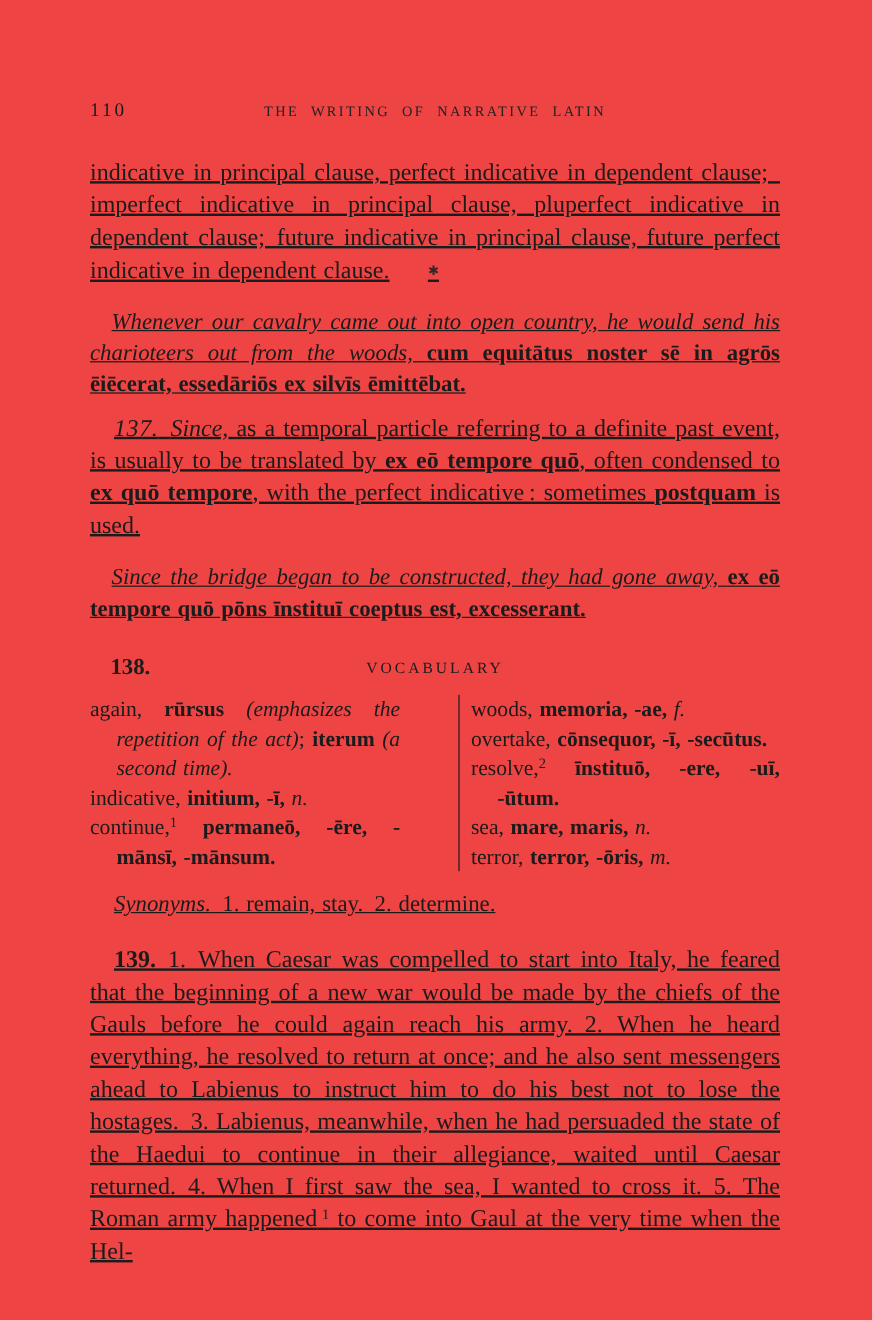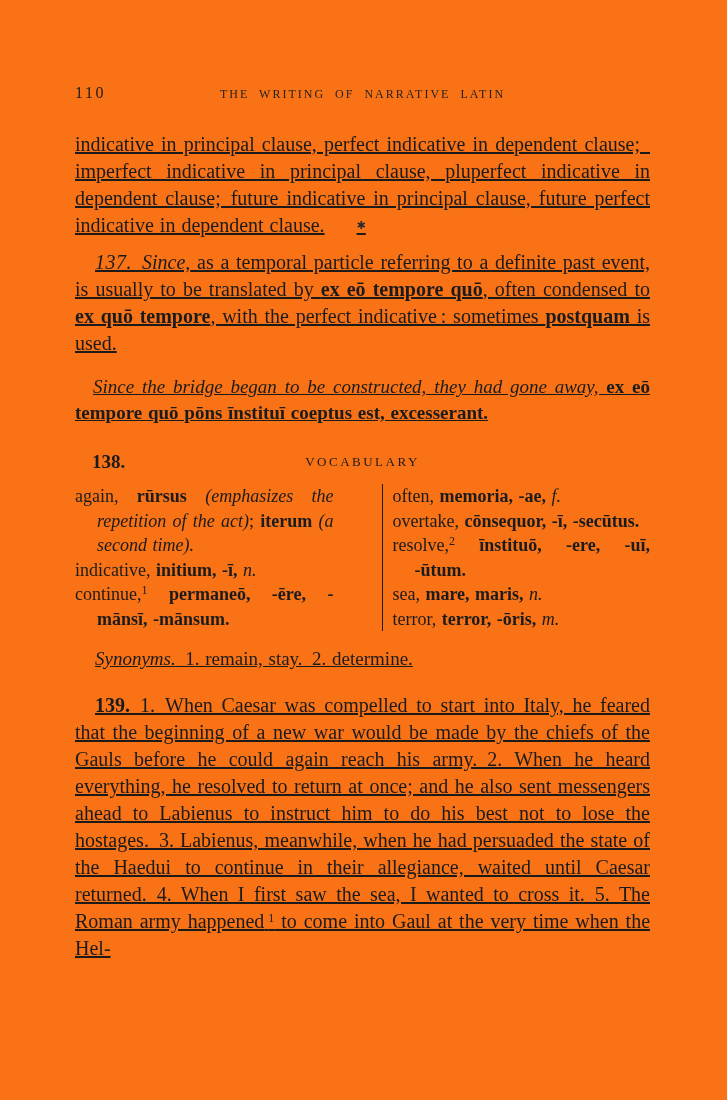--- a/index.html
+++ b/index.html
@@ -1,20 +1,20 @@
 <!DOCTYPE html>
 <html><head>
 <meta charset="utf-8">
 <style>
   html,body{margin:0;padding:0;background:#e8e8e6;}
   .page{
     position:relative;
     width:727px;height:1100px;
     margin:0 auto;
-    background:#f97316;
+    background:#ef4444;
     color:#1b1b1b;
     font-family:"Liberation Serif", serif;
     box-sizing:border-box;
     padding:84px 77px 0 75px;
     overflow:hidden;
   }
   
   .running-head{
     display:flex;align-items:baseline;
     height:20px;
@@ -118,38 +118,39 @@
 <div class="page">
 
   <header class="running-head">
     <span class="page-num">110</span>
     <span class="head-title">THE WRITING OF NARRATIVE LATIN</span>
     <span class="head-spacer"></span>
   </header>
 
   <p class="body-para no-indent"><span class="run-r">indicative in principal clause, perfect indicative in dependent clause; imperfect indicative in principal clause, pluperfect indicative in dependent clause; future indicative in principal clause, future perfect indicative in dependent clause.</span><span class="run-mark">✱</span></p>
 
+  <p class="body-para example"><span class="run-i">Whenever our cavalry came out into open country, he would send his charioteers out from the woods, </span><span class="run-b">cum equitātus noster sē in agrōs ēiēcerat, essedāriōs ex silvīs ēmittēbat.</span></p>
 
   <p class="body-para indent para-137"><span class="run-inum">137.</span><span class="run-r"> </span><span class="run-i">Since,</span><span class="run-r"> as a temporal particle referring to a definite past event, is usually to be translated by </span><span class="run-b">ex eō tempore quō</span><span class="run-r">, often condensed to </span><span class="run-b">ex quō tempore</span><span class="run-r">, with the perfect indicative : sometimes </span><span class="run-b">postquam</span><span class="run-r"> is used.</span></p>
 
   <p class="body-para example example-2"><span class="run-i">Since the bridge began to be constructed, they had gone away, </span><span class="run-b">ex eō tempore quō pōns īnstituī coeptus est, excesserant.</span></p>
 
   <div class="vocab-head">
     <span class="vocab-num">138.</span>
     <span class="vocab-title">VOCABULARY</span>
   </div>
 
   <div class="vocab-cols">
     <div class="vocab-col left" id="vocab-left">
         <p class="vocab-entry"><span class="run-r">again, </span><span class="run-b">rūrsus </span><span class="run-i">(emphasizes the repetition of the act)</span><span class="run-r">; </span><span class="run-b">iterum </span><span class="run-i">(a second time).</span></p>
         <p class="vocab-entry"><span class="run-r">indicative, </span><span class="run-b">initium, -ī, </span><span class="run-i">n.</span></p>
         <p class="vocab-entry"><span class="run-r">continue,</span><span class="run-sup">1</span><span class="run-r"> </span><span class="run-b">permaneō, -ēre, -mānsī, -mānsum.</span></p>
       </div>
     <div class="vocab-col right" id="vocab-right">
-        <p class="vocab-entry"><span class="run-r">often, </span><span class="run-b">memoria, -ae, </span><span class="run-i">f.</span></p>
+        <p class="vocab-entry"><span class="run-r">woods, </span><span class="run-b">memoria, -ae, </span><span class="run-i">f.</span></p>
         <p class="vocab-entry"><span class="run-r">overtake, </span><span class="run-b">cōnsequor, -ī, -secūtus.</span></p>
         <p class="vocab-entry"><span class="run-r">resolve,</span><span class="run-sup">2</span><span class="run-r"> </span><span class="run-b">īnstituō, -ere, -uī, -ūtum.</span></p>
         <p class="vocab-entry"><span class="run-r">sea, </span><span class="run-b">mare, maris, </span><span class="run-i">n.</span></p>
         <p class="vocab-entry"><span class="run-r">terror, </span><span class="run-b">terror, -ōris, </span><span class="run-i">m.</span></p>
       </div>
   </div>
 
   <p class="body-para synonyms indent"><span class="run-i">Synonyms.</span><span class="run-r"> 1. remain, stay. 2. determine.</span></p>
 
   <p class="body-para indent para-139"><span class="run-b">139.</span><span class="run-r"> 1. When Caesar was compelled to start into Italy, he feared that the beginning of a new war would be made by the chiefs of the Gauls before he could again reach his army. 2. When he heard everything, he resolved to return at once; and he also sent messengers ahead to Labienus to instruct him to do his best not to lose the hostages. 3. Labienus, meanwhile, when he had persuaded the state of the Haedui to continue in their allegiance, waited until Caesar returned. 4. When I first saw the sea, I wanted to cross it. 5. The Roman army happened</span><span class="run-r"> </span><span class="run-sup">1</span><span class="run-r"> to come into Gaul at the very time when the Hel-</span></p>

